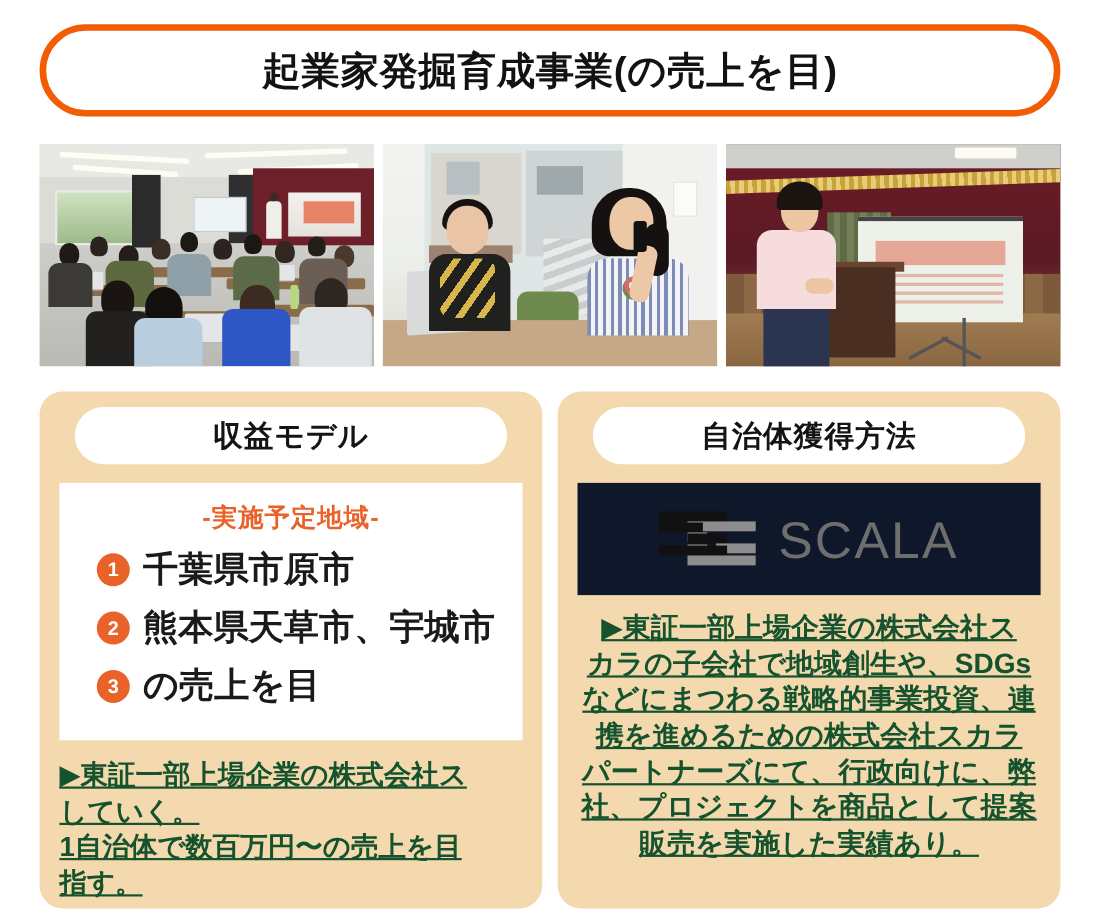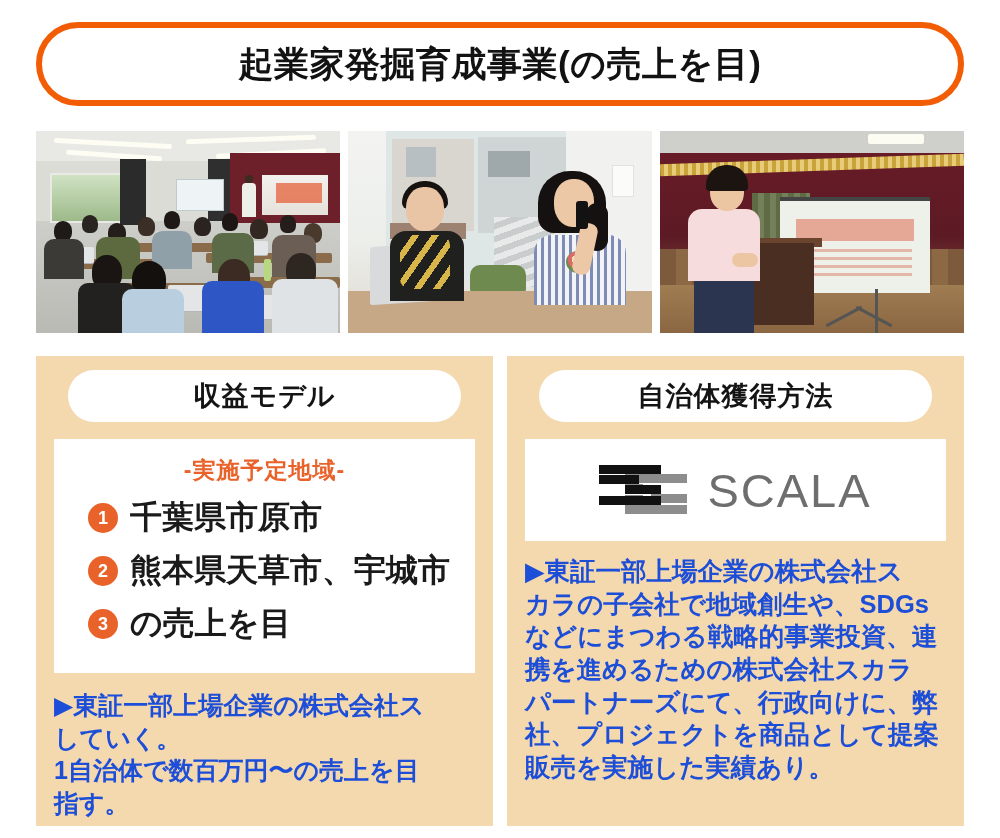--- a/index.html
+++ b/index.html
@@ -133,23 +133,24 @@
     height: 470px;
     display: flex;
     gap: 14px;
   }
   .panel {
     background: #F4D8AE;
     box-sizing: border-box;
     padding: 14px 18px 0 18px;
     display: flex;
     flex-direction: column;
+    border-radius: 21px;
   }
   .panel-left  { width: 457px; }
-  .panel-right { width: 457px; }
+  .panel-right { width: 457px; text-align: center; }
 
   .pill {
     height: 52px;
     background: #ffffff;
     border-radius: 26px;
     display: flex;
     align-items: center;
     justify-content: center;
     margin: 0 14px;
   }
@@ -190,21 +191,21 @@
     display: flex;
     align-items: center;
     justify-content: center;
     flex: 0 0 auto;
     margin-right: 12px;
   }
   .region-name { font-size: 32px; font-weight: bold; color: #1a1a1a; }
 
   
   .logo-card {
-    background: #ffffff;
+    background: #0f172a;
     margin-top: 17px;
     height: 102px;
     display: flex;
     align-items: center;
     justify-content: center;
     gap: 20px;
   }
   .logo-mark { position: relative; width: 88px; height: 50px; }
   .bar { position: absolute; height: 9px; }
   .bar.dark { background: #111111; }
@@ -213,24 +214,25 @@
     font-size: 47px;
     font-weight: normal;
     color: #6e6e6e;
     letter-spacing: 2px;
   }
 
   
   .note {
     font-size: 25px;
     font-weight: bold;
-    color: #1d4ed8;
+    color: #14532d;
     line-height: 1.30;
     margin-top: 16px;
     white-space: pre-line;
+    text-decoration: underline;
   }
   .note-right { margin-top: 14px; font-size: 25.5px; line-height: 1.28; }
 </style>
 </head>
 <body>
 
 <div class="title-bar">
   <div class="title-text">起業家発掘育成事業(の売上を目)</div>
 </div>
 

